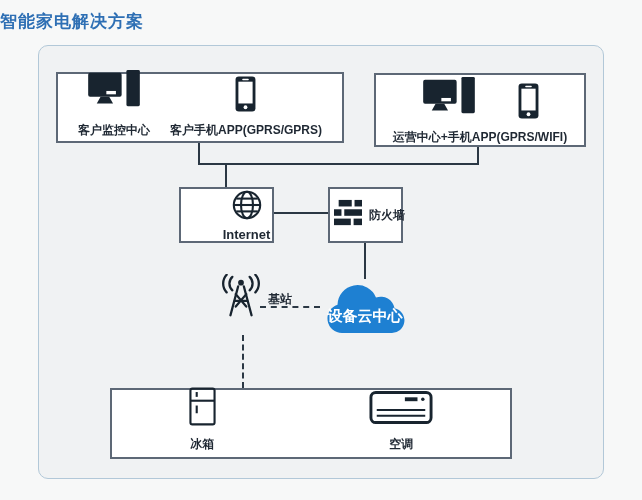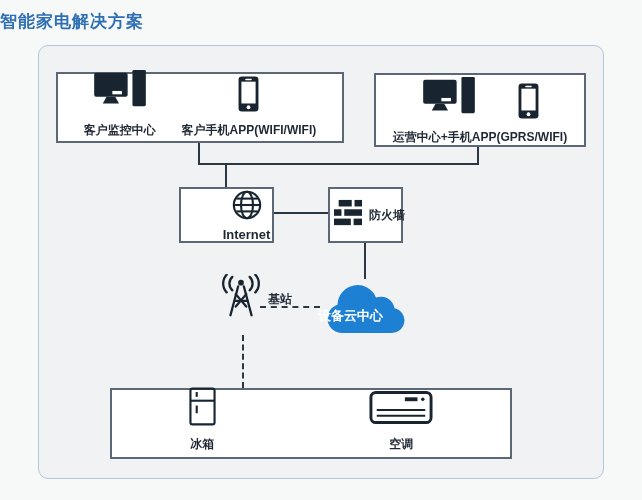--- a/index.html
+++ b/index.html
@@ -29,22 +29,22 @@
   .internet-box{left:179px;top:187px;width:95px;height:56px;flex-direction:column;gap:2px;padding-left:40px;}
   .firewall-box{left:328px;top:187px;width:75px;height:56px;gap:3px;}
   .appliance-box{left:110px;top:388px;width:402px;height:71px;justify-content:space-around;}
   .appl-group{display:flex;flex-direction:column;align-items:center;justify-content:flex-end;gap:6px;height:58px;}
   .internet-label{font-size:13px;}
 
   .base-station{position:absolute;left:216px;top:274px;width:58px;display:flex;
                 flex-direction:row;align-items:center;gap:2px;}
   .cloud{position:absolute;left:318px;top:276px;width:94px;height:62px;}
   .cloud svg{color:var(--cloud-color);}
-  .cloud-label{position:absolute;left:0;right:0;top:31px;text-align:left;
-               color:#fff;font-size:13px;font-weight:bold;white-space:nowrap;}
+  .cloud-label{position:absolute;left:0;right:0;top:31px;text-align:center;
+               color:#fff;font-size:15px;font-weight:bold;white-space:nowrap;}
 </style>
 </head>
 <body>
 
 <div class="page">
   <div class="title">智能家电解决方案</div>
   <div class="container"></div>
 
   <div class="conn" style="left:198px;top:143px;width:2px;height:21px;"></div>
   <div class="conn" style="left:477px;top:145px;width:2px;height:19px;"></div>
@@ -69,21 +69,21 @@
     </div>
     <div class="group">
       <span class="icon">
         <svg width="21" height="36" viewBox="0 0 22 38">
           <rect x="0.5" y="0.5" width="21" height="37" rx="3.5" fill="currentColor"></rect>
           <rect x="3.5" y="6" width="15" height="23" fill="#fff"></rect>
           <circle cx="11" cy="33" r="2" fill="#fff"></circle>
           <rect x="7.5" y="2.8" width="7" height="1.6" rx="0.8" fill="#fff"></rect>
         </svg>
       </span>
-      <span class="label">客户手机APP(WIFI/WIFI)</span>
+      <span class="label">客户手机APP(GPRS/GPRS)</span>
     </div>
   </div>
 
   <div class="node ops-box">
     <div class="ops-icons">
       <span class="icon">
         <svg width="54" height="44" viewBox="0 0 56 46">
           <rect x="1" y="5" width="35" height="25" rx="2" fill="currentColor"></rect>
           <rect x="20" y="24" width="10" height="3.5" fill="#fff"></rect>
           <polygon points="14,30 23,30 27,37 10,37" fill="currentColor"></polygon>

